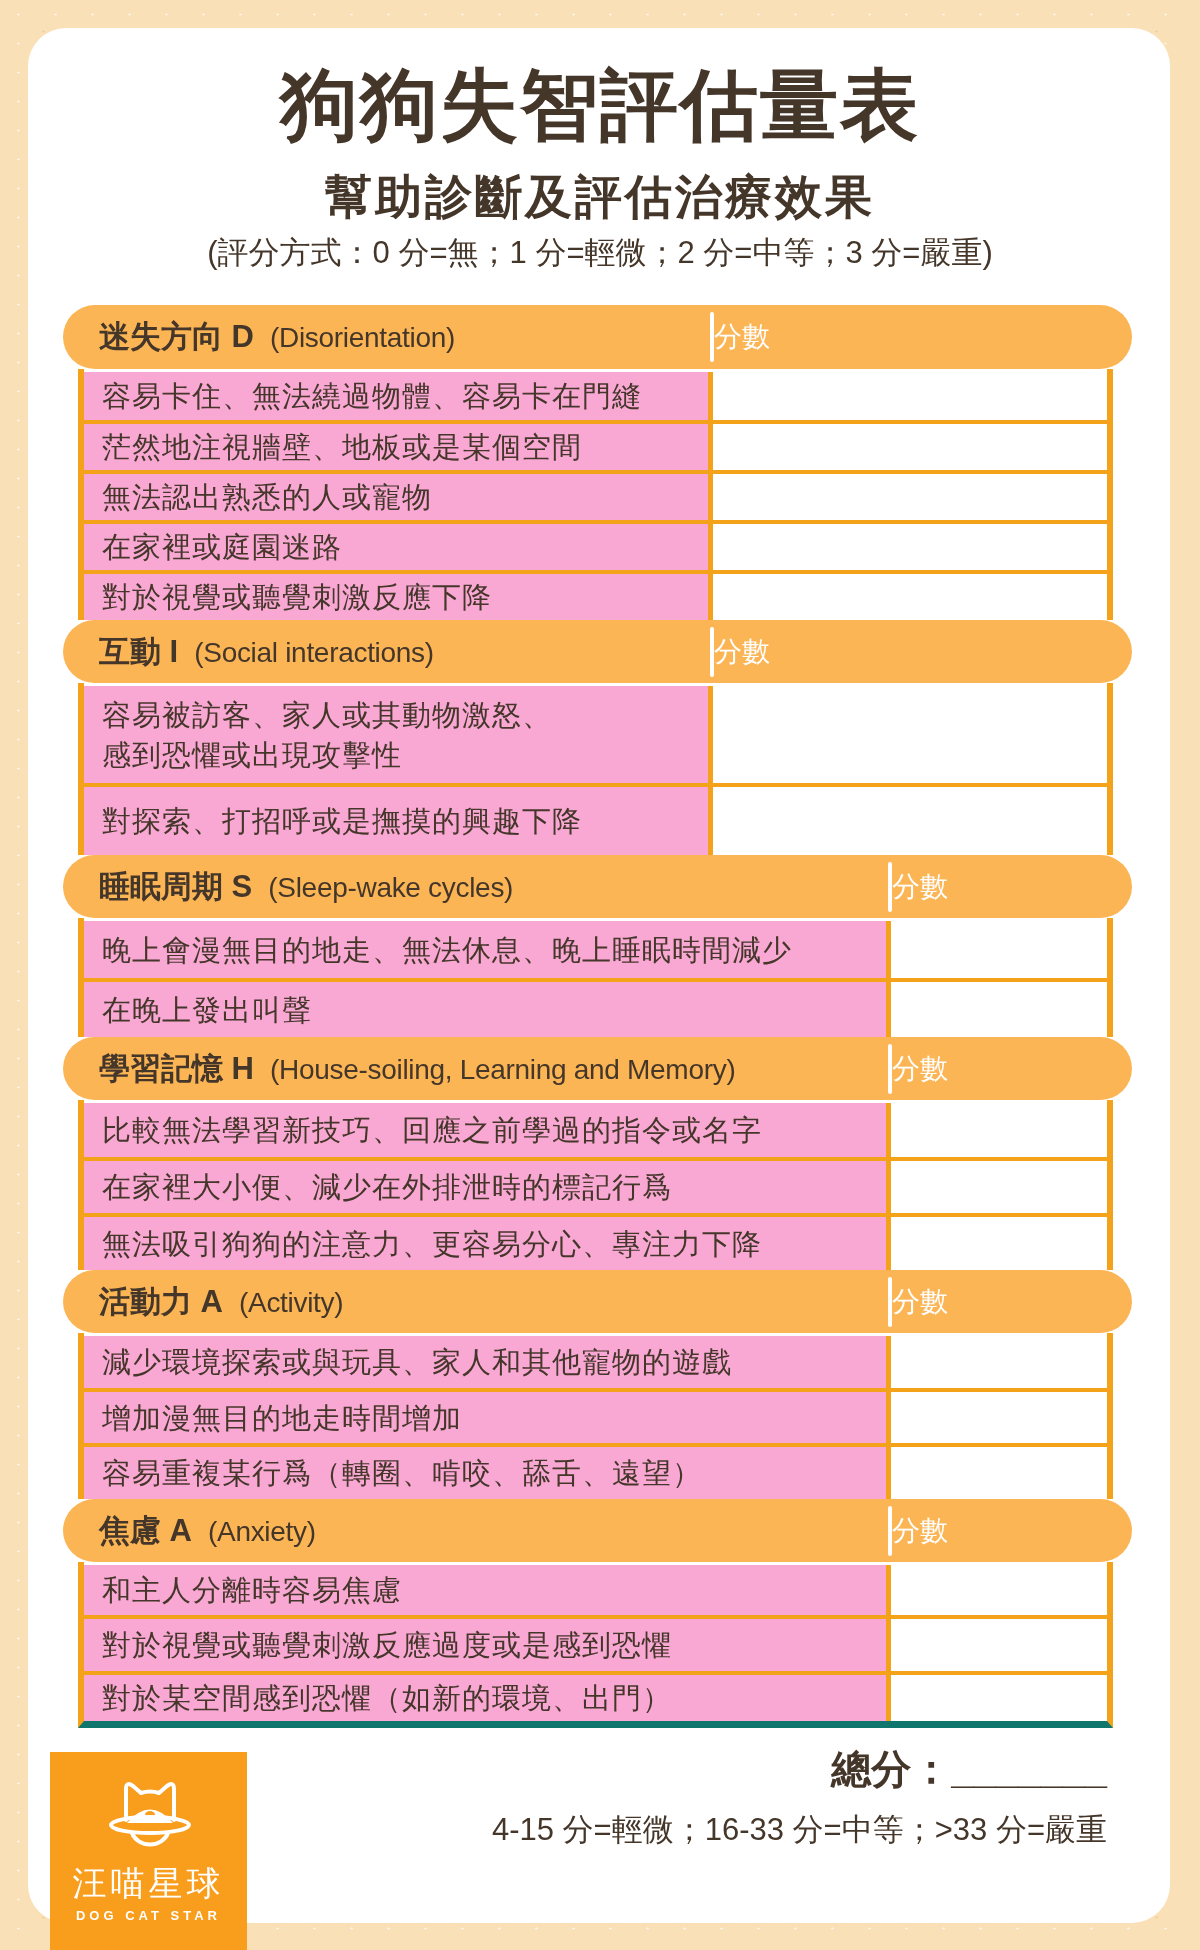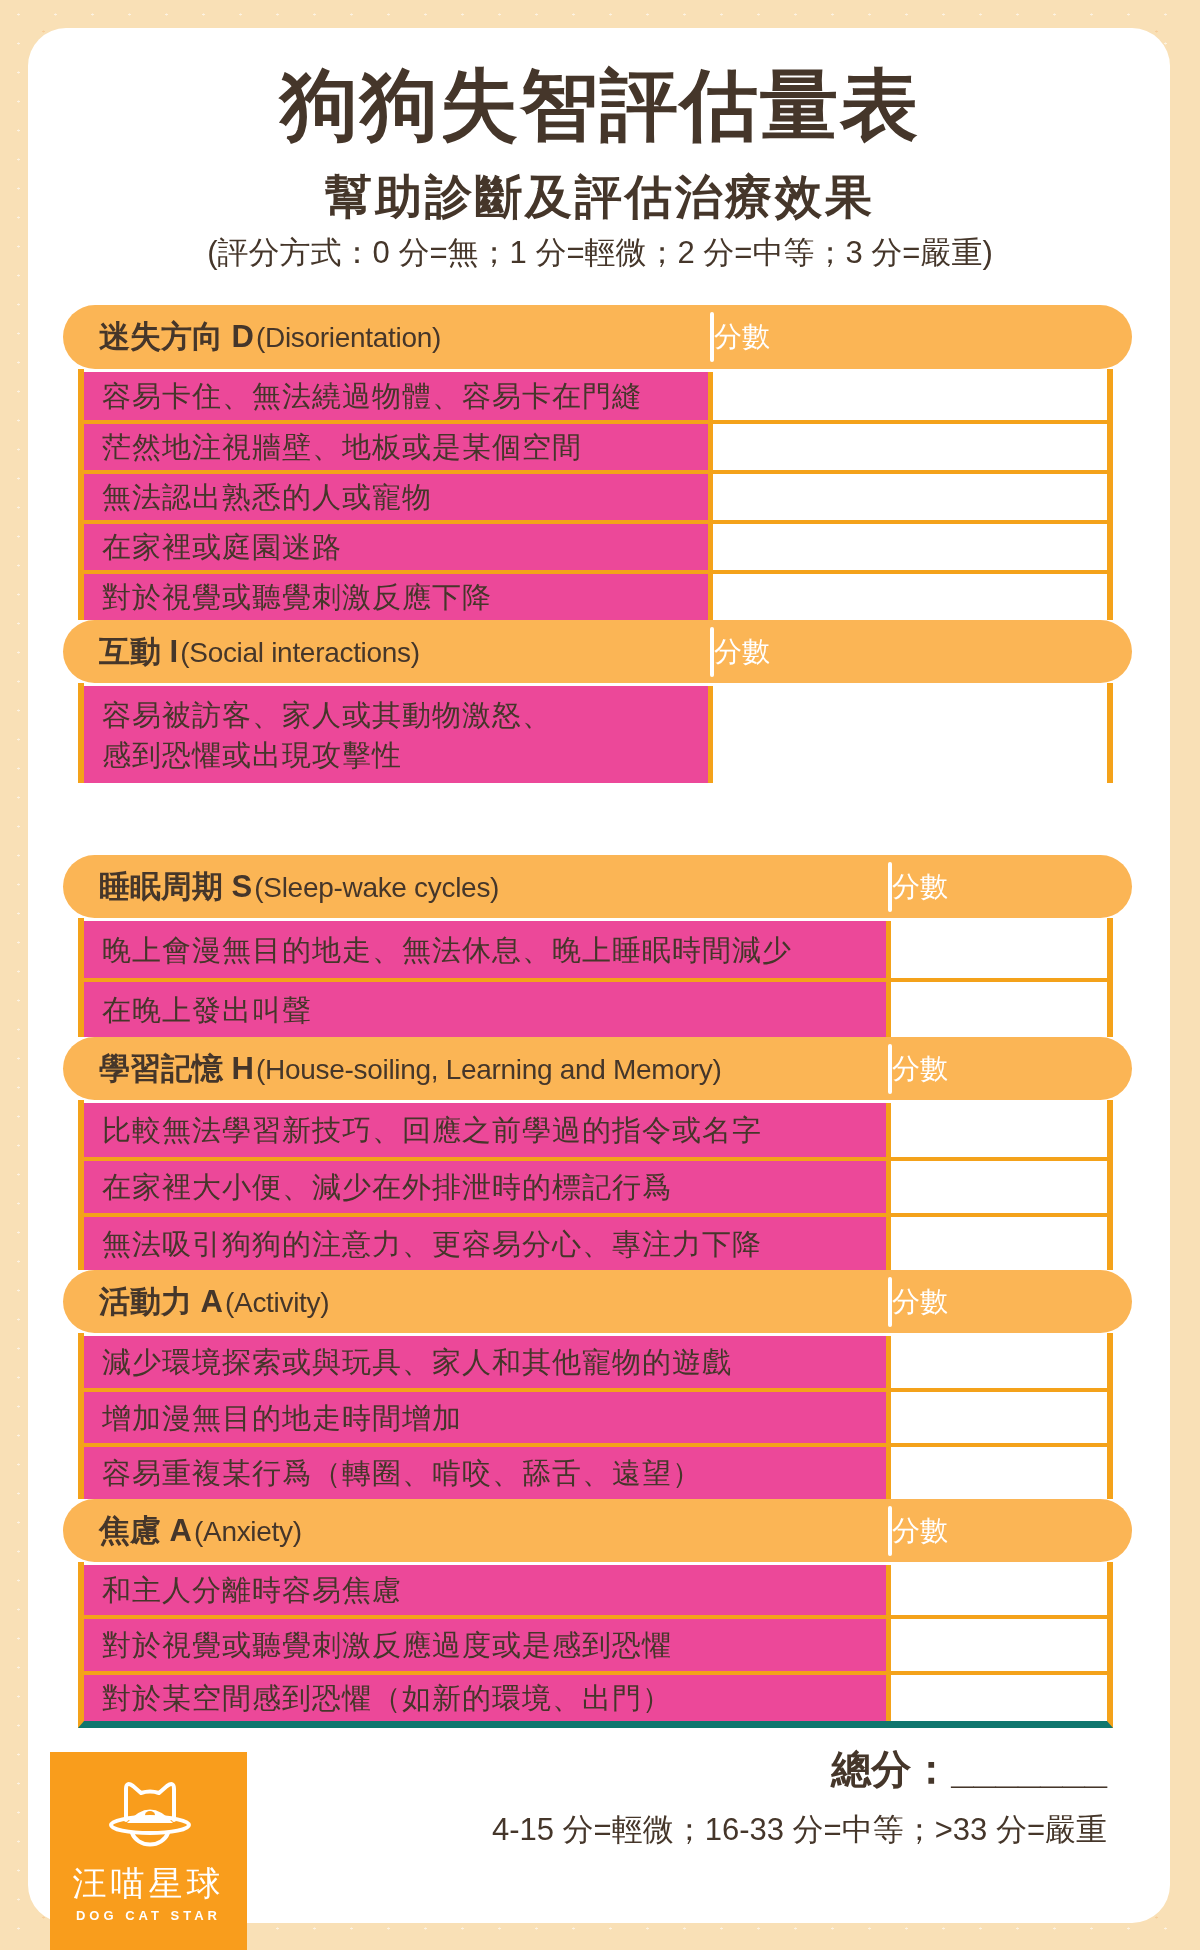--- a/index.html
+++ b/index.html
@@ -33,40 +33,40 @@
     }
     .table { position: absolute; left: 63px; top: 305px; width: 1069px; height: 1430px; }
     .sec { position: absolute; left: 0; width: 1069px; }
     .pill {
       position: relative; width: 1069px; height: 63px; border-radius: 32px;
       background: #fbb555; display: flex; align-items: center; z-index: 2;
     }
     .pill.tall { height: 64px; }
     .pill-label {
       padding-left: 36px; white-space: nowrap; overflow: hidden;
-      display: flex; align-items: baseline; gap: 2px;
+      display: flex; align-items: baseline; gap: 16px;
     }
     .pill-label .zh { font-size: 31px; font-weight: bold; }
     .pill-label .en { font-size: 28px; font-weight: normal; letter-spacing: -0.3px; }
     .w-wide { width: 647px; }
     .w-narrow { width: 825px; }
     .pill-div { width: 4px; height: 50px; background: #ffffff; border-radius: 2px; flex: 0 0 4px; }
     .pill-score { text-align: left; color: #ffffff; font-size: 28px; }
     .ps-wide { width: 392px; }
     .ps-narrow { width: 214px; }
     .row {
       position: relative; margin-left: 15px; width: 1035px;
       border-left: 6px solid #f4a21a; border-right: 6px solid #f4a21a;
       border-top: 4px solid #f4a21a;
       display: flex; background: #ffffff;
     }
     .row.first { border-top: none; padding-top: 3px; }
     .row.last { border-bottom: 7px solid #0f766e; }
     .lbl {
-      background: #ec4899; border-right: 5px solid #f4a21a;
+      background: #f9a8d4; border-right: 5px solid #f4a21a;
       display: flex; align-items: center; padding-left: 18px;
       font-size: 29px; line-height: 40px; white-space: pre-line; letter-spacing: 1px;
     }
     .lbl.wide { width: 629px; flex: 0 0 629px; }
     .lbl.narrow { width: 807px; flex: 0 0 807px; }
     .score { flex: 1; background: #ffffff; }
     .total {
       position: absolute; right: 93px; top: 1746px; font-size: 40px; line-height: 46px;
       font-weight: bold; white-space: nowrap;
     }
@@ -135,20 +135,24 @@
       <div class="pill-label w-wide">
         <span class="zh">互動 I</span>
         <span class="en">(Social interactions)</span>
       </div>
       <div class="pill-div"></div>
       <div class="pill-score ps-wide">分數</div>
     </div>
     <div class="row first" style="height:100px;">
       <div class="lbl wide">容易被訪客、家人或其動物激怒、
 感到恐懼或出現攻擊性</div>
+      <div class="score"></div>
+    </div>
+    <div class="row" style="height:72px;">
+      <div class="lbl wide">對探索、打招呼或是撫摸的興趣下降</div>
       <div class="score"></div>
     </div>
   </div>
 
   <div class="sec" style="top:550px;">
     <div class="pill">
       <div class="pill-label w-narrow">
         <span class="zh">睡眠周期 S</span>
         <span class="en">(Sleep-wake cycles)</span>
       </div>

